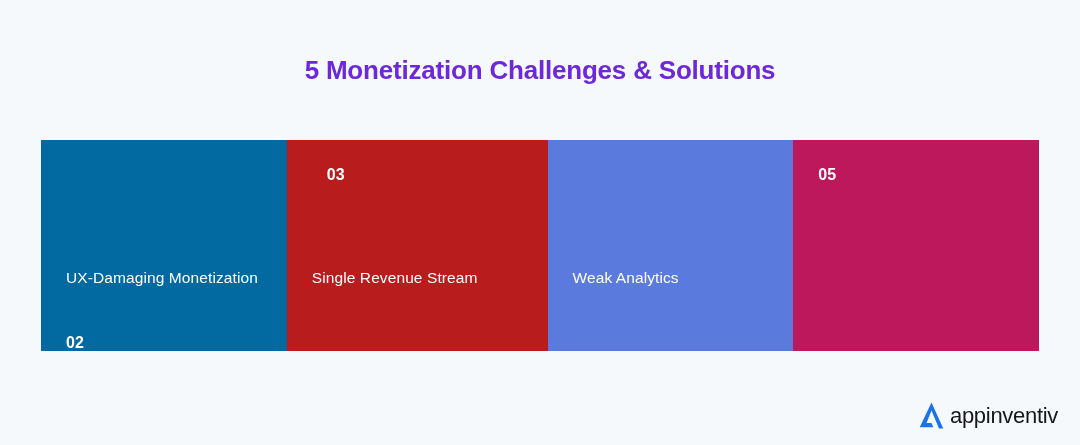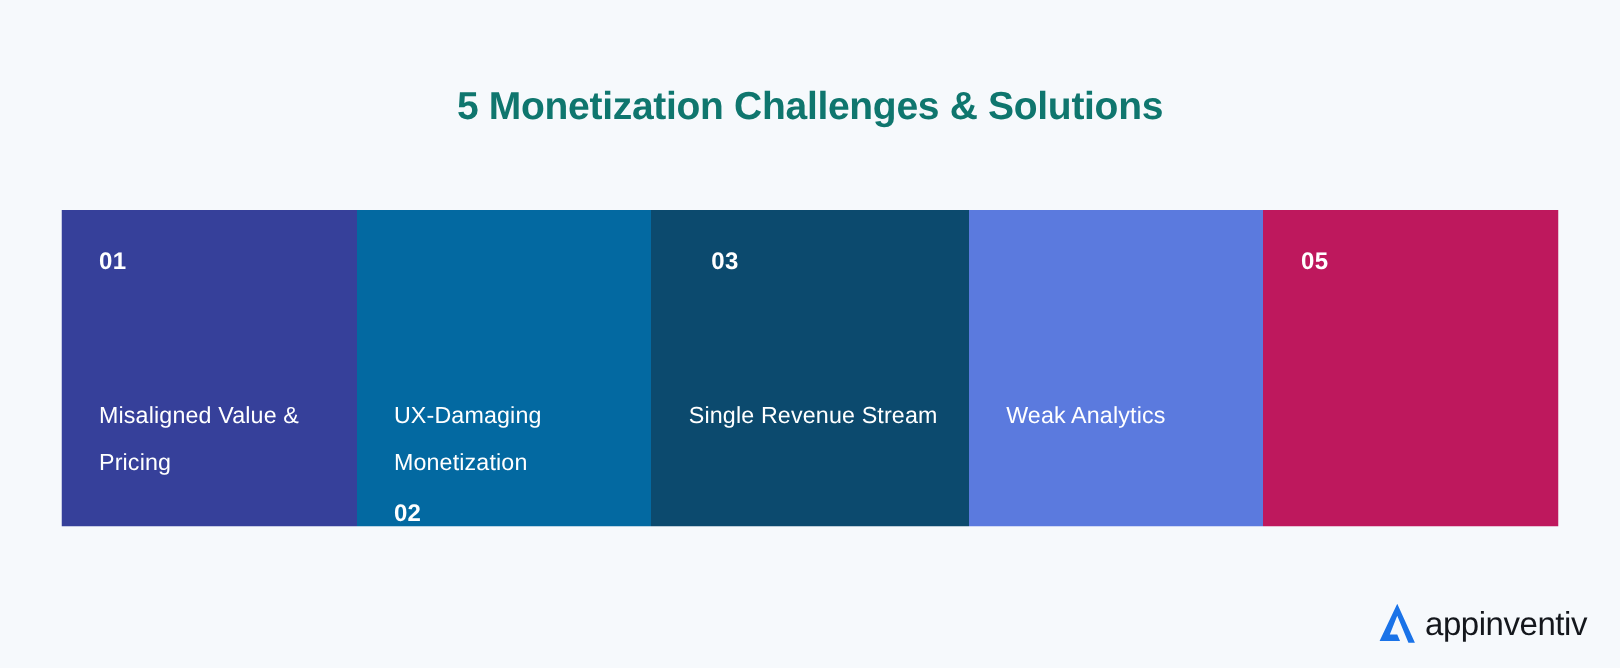--- a/index.html
+++ b/index.html
@@ -33,21 +33,21 @@
     height: 140px;
     display: flex;
     align-items: center;
     justify-content: center;
   }
 
   .page-title {
     font-size: 26px;
     font-weight: 700;
     letter-spacing: -0.2px;
-    color: #0f766e;
+    color: #6d28d9;
     text-align: center;
     line-height: 1.25;
     white-space: nowrap;
   }
 
   
   .band {
     position: absolute;
     left: 41px;
     top: 140px;
@@ -121,31 +121,27 @@
 <body style="background: rgb(246, 249, 252);">
 
 <div class="infographic" style="background: rgb(246, 249, 252);">
 
   <div class="title-row">
     <h1 class="page-title">5 Monetization Challenges &amp; Solutions</h1>
   </div>
 
   <div class="band">
 
-    <div class="col" style="background: rgb(54, 64, 154);">
-      <span class="col-number">01</span>
-      <span class="col-label">Misaligned Value &amp; Pricing</span>
-    </div>
 
     <div class="col" style="background: #0369a1; justify-content: flex-end;">
       <span class="col-number">02</span>
       <span class="col-label">UX-Damaging Monetization</span>
     </div>
 
-    <div class="col" style="background: #0c4a6e; padding-left: 40px;">
+    <div class="col" style="background: #b91c1c; padding-left: 40px;">
       <span class="col-number">03</span>
       <span class="col-label">Single Revenue Stream</span>
     </div>
 
     <div class="col" style="background: rgb(91, 122, 222);">
       <span class="col-label">Weak Analytics</span>
     </div>
 
     <div class="col" style="background: #be185d;">
       <span class="col-number">05</span>

